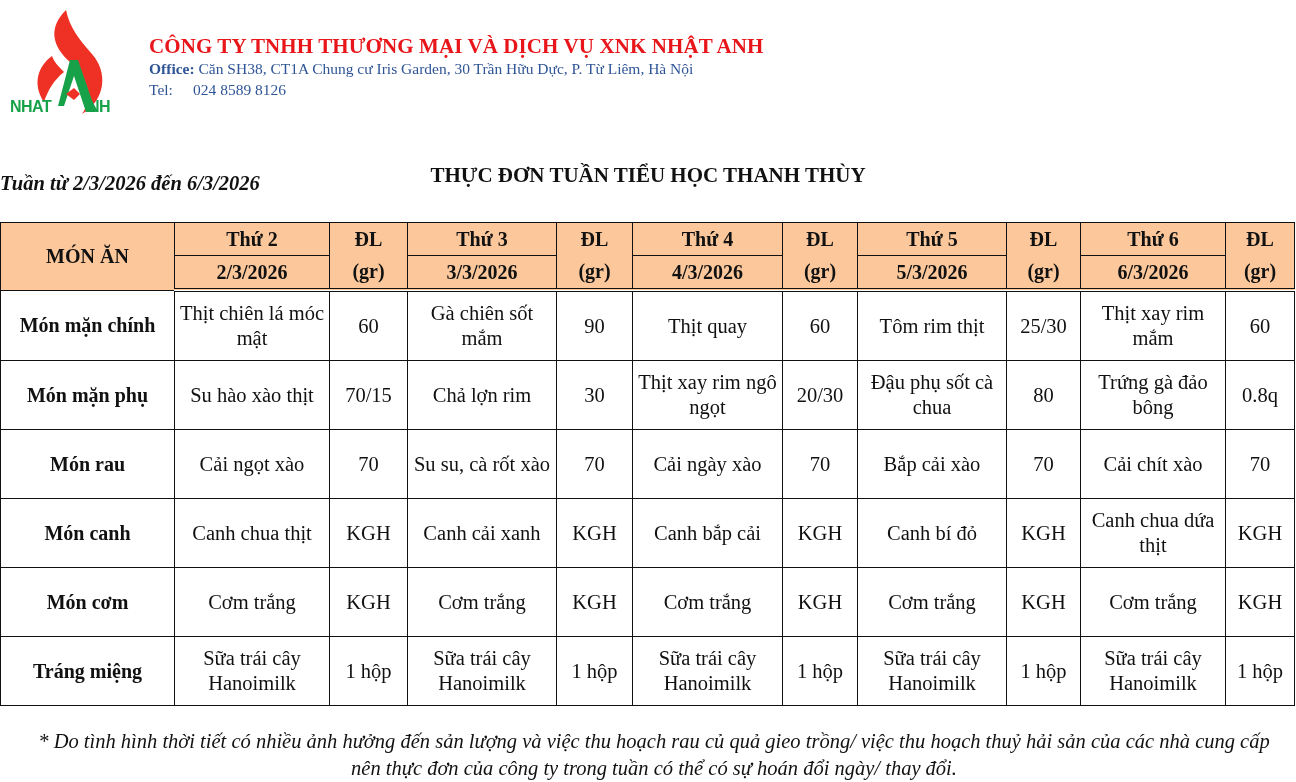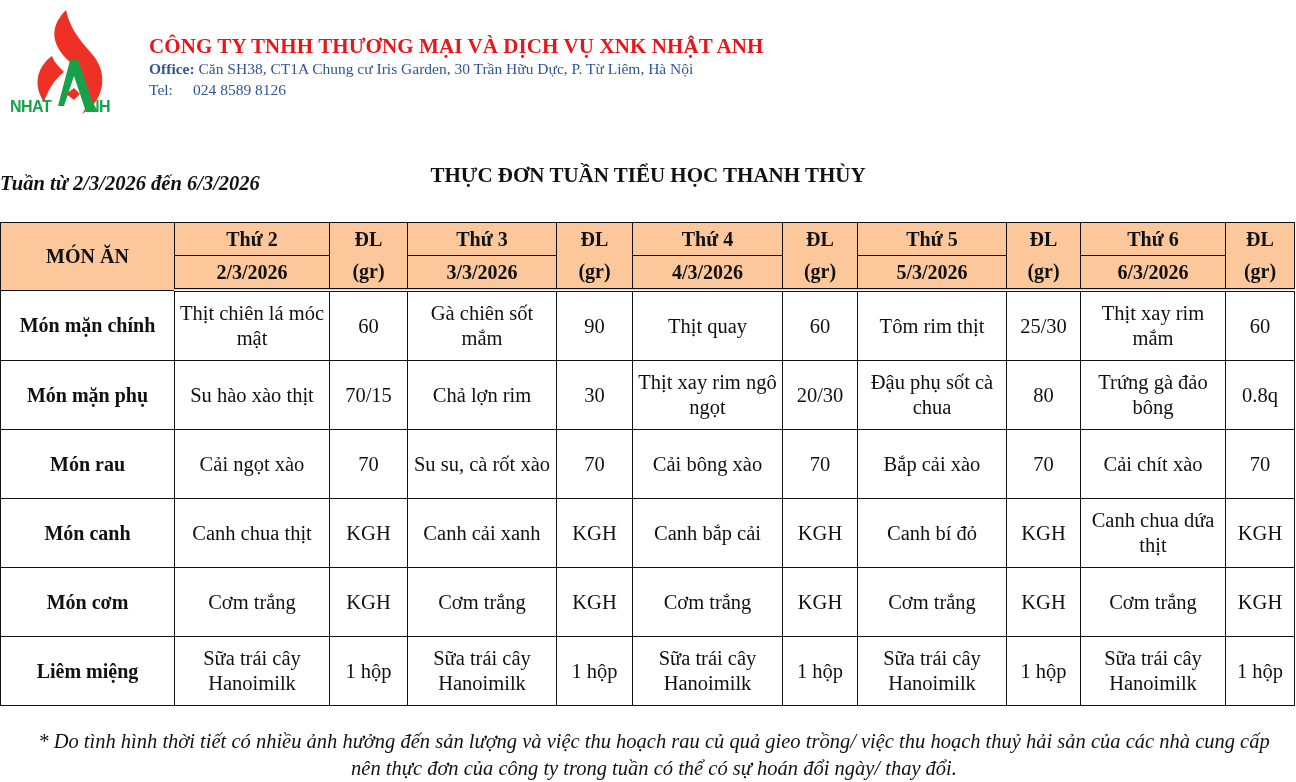--- a/index.html
+++ b/index.html
@@ -206,21 +206,21 @@
       <td>80</td>
       <td>Trứng gà đảo bông</td>
       <td>0.8q</td>
     </tr>
     <tr>
       <td class="rowlabel">Món rau</td>
       <td>Cải ngọt xào</td>
       <td>70</td>
       <td>Su su, cà rốt xào</td>
       <td>70</td>
-      <td>Cải bông xào</td>
+      <td>Cải ngày xào</td>
       <td>70</td>
       <td>Bắp cải xào</td>
       <td>70</td>
       <td>Cải chít xào</td>
       <td>70</td>
     </tr>
     <tr>
       <td class="rowlabel">Món canh</td>
       <td>Canh chua thịt</td>
       <td>KGH</td>
@@ -240,21 +240,21 @@
       <td>Cơm trắng</td>
       <td>KGH</td>
       <td>Cơm trắng</td>
       <td>KGH</td>
       <td>Cơm trắng</td>
       <td>KGH</td>
       <td>Cơm trắng</td>
       <td>KGH</td>
     </tr>
     <tr>
-      <td class="rowlabel">Liêm miệng</td>
+      <td class="rowlabel">Tráng miệng</td>
       <td>Sữa trái cây Hanoimilk</td>
       <td>1 hộp</td>
       <td>Sữa trái cây Hanoimilk</td>
       <td>1 hộp</td>
       <td>Sữa trái cây Hanoimilk</td>
       <td>1 hộp</td>
       <td>Sữa trái cây Hanoimilk</td>
       <td>1 hộp</td>
       <td>Sữa trái cây Hanoimilk</td>
       <td>1 hộp</td>

